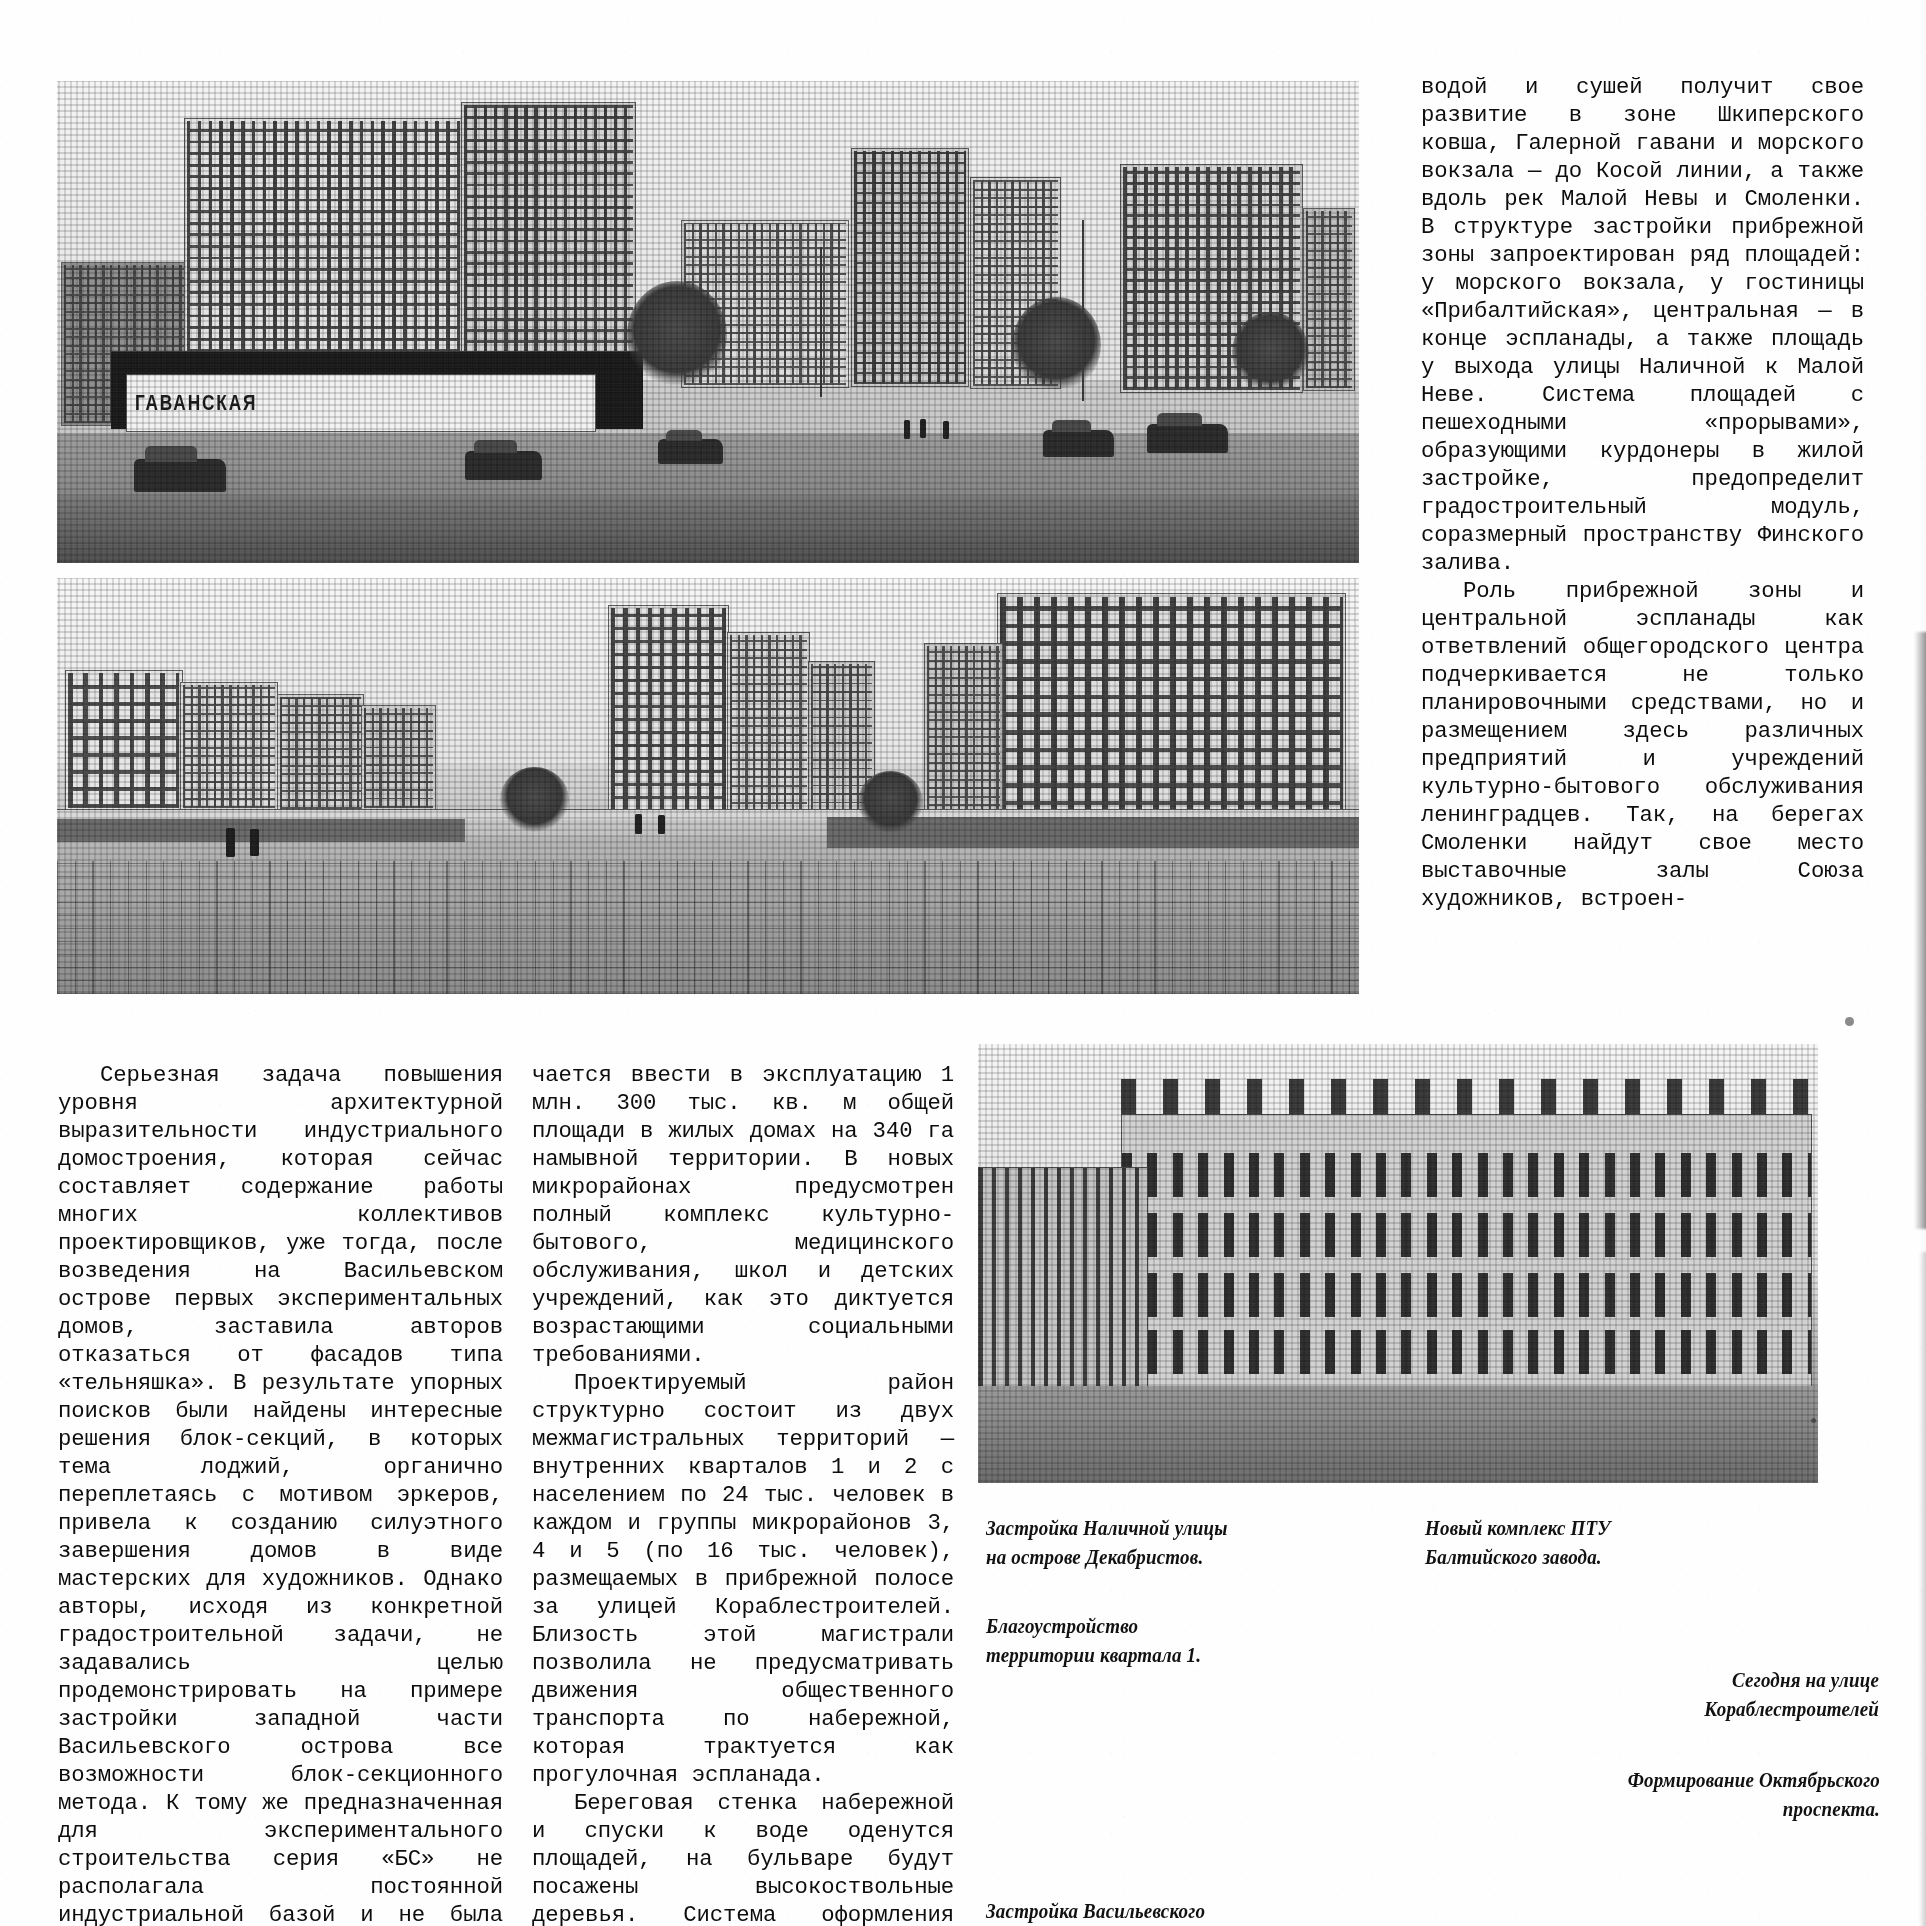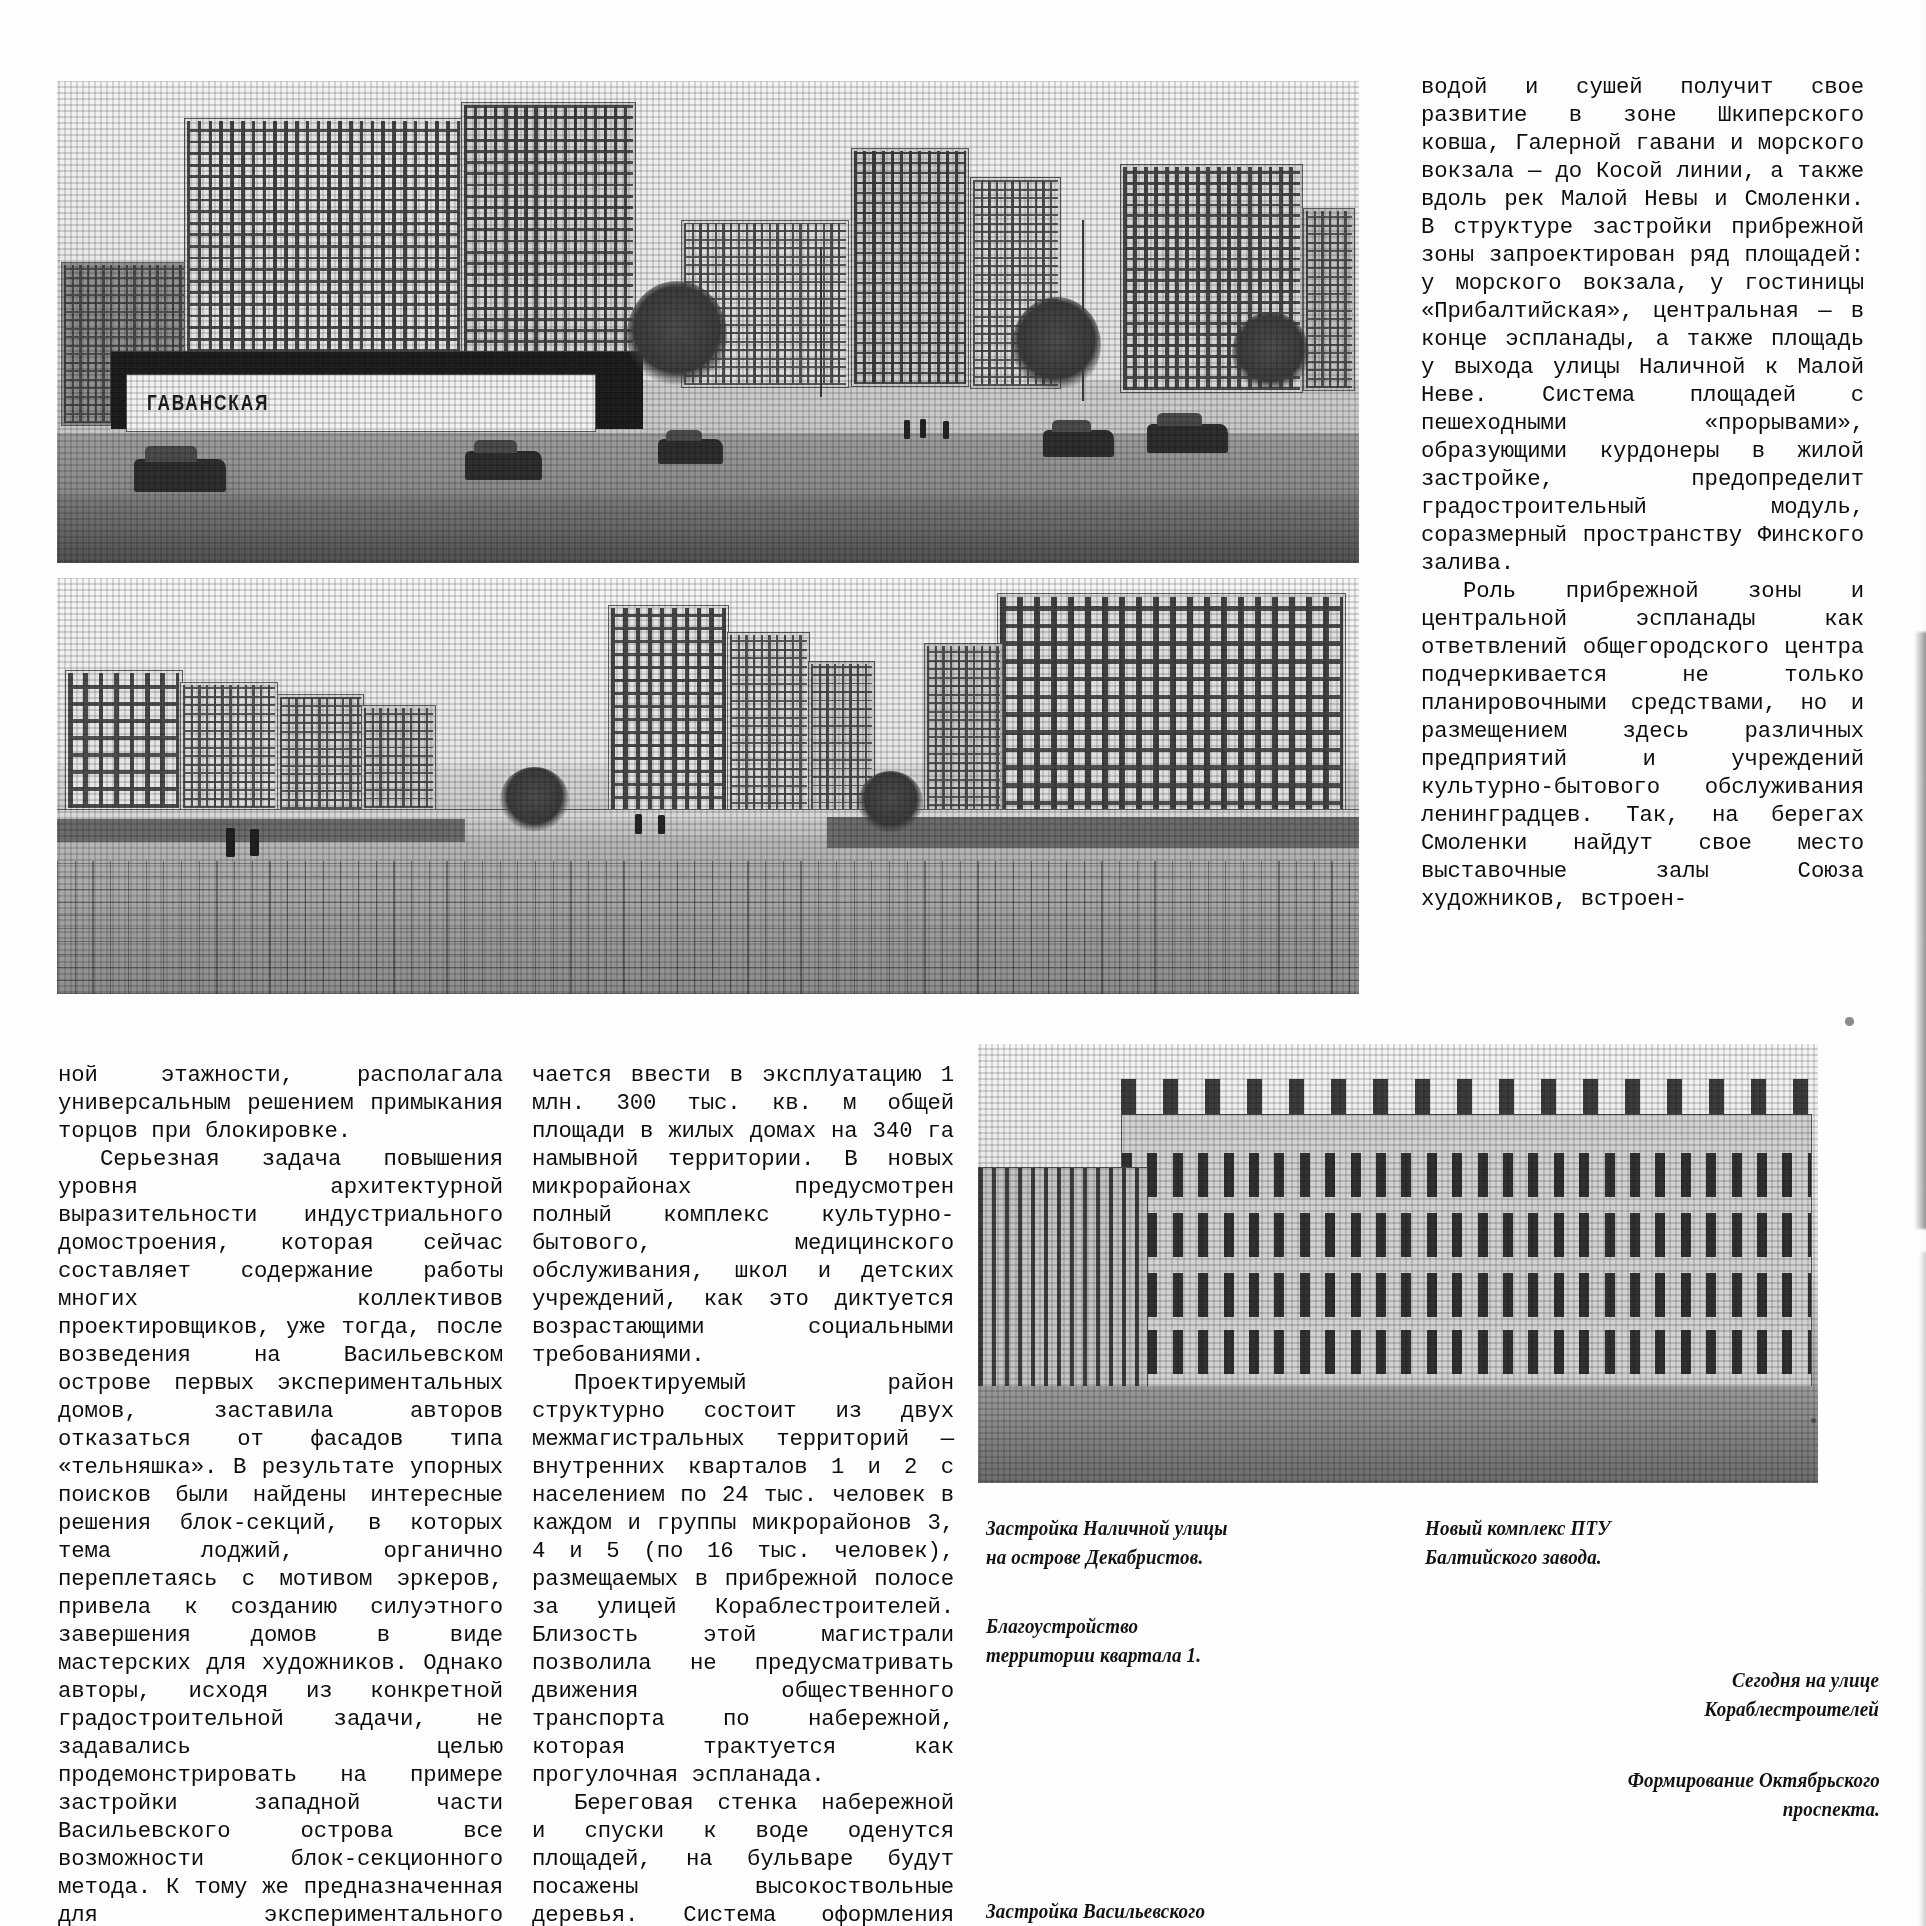--- a/index.html
+++ b/index.html
@@ -97,21 +97,21 @@
     background-image:
       repeating-linear-gradient(90deg,#3b3b3b 0 2.3px,transparent 2.3px 7.7px),
       repeating-linear-gradient(0deg,#434343 0 1.9px,transparent 1.9px 8.5px);
     opacity:.88;
   }
   .bld.dark{background:#8f8f8f;}
   .podium{position:absolute;background:#1b1b1b;border-top:1.2px solid #444;}
   .signboard{
     position:absolute;background:#f2f2f2;border:1.2px solid #555;
     display:flex;align-items:center;justify-content:flex-start;
-    padding-left:20px;box-sizing:border-box;overflow:hidden;
+    padding-left:8px;box-sizing:border-box;overflow:hidden;
   }
   .signboard span{
     font-family:"Liberation Sans","DejaVu Sans",sans-serif;
     font-weight:700;font-size:21.6px;color:#1a1a1a;letter-spacing:2.3px;
     transform:scaleX(.8);transform-origin:left center;white-space:nowrap;
     filter:blur(0.4px);
   }
   .car{position:absolute;background:#2c2c2c;border-radius:5.4px 8.5px 2.3px 2.3px;}
   .car::after{content:"";position:absolute;left:12%;top:-38%;width:56%;height:46%;background:#4a4a4a;border-radius:5.4px 5.4px 0 0;}
   .tree{position:absolute;background:radial-gradient(circle at 50% 45%,#4c4c4c 0%,#3a3a3a 55%,rgba(40,40,40,0) 72%);border-radius:50%;}
@@ -283,21 +283,20 @@
     <div class="ht"></div>
       <div class="grainy"></div>
   </div>
 
   <div class="col" id="c-topright" style="left:1421px;top:73px;width:443px;">
     <p class="first">водой и сушей получит свое развитие в зоне Шкиперского ковша, Галерной гавани и морского вокзала — до Косой линии, а также вдоль рек Малой Невы и Смоленки. В структуре застройки прибрежной зоны запроектирован ряд площадей: у морского вокзала, у гостиницы «Прибалтийская», центральная — в конце эспланады, а также площадь у выхода улицы Наличной к Малой Неве. Система площадей с пешеходными «прорывами», образующими курдонеры в жилой застройке, предопределит градостроительный модуль, соразмерный пространству Финского залива.</p>
     <p>Роль прибрежной зоны и центральной эспланады как ответвлений общегородского центра подчеркивается не только планировочными средствами, но и размещением здесь различных предприятий и учреждений культурно-бытового обслуживания ленинградцев. Так, на берегах Смоленки найдут свое место выставочные залы Союза художников, встроен-</p>
   </div>
 
   <div class="col" id="c-left" style="left:58px;top:1061px;width:445px;">
-    <p class="first">ной этажности, располагала универсальным решением примыкания торцов при блокировке.</p>
     <p>Серьезная задача повышения уровня архитектурной выразительности индустриального домостроения, которая сейчас составляет содержание работы многих коллективов проектировщиков, уже тогда, после возведения на Васильевском острове первых экспериментальных домов, заставила авторов отказаться от фасадов типа «тельняшка». В результате упорных поисков были найдены интересные решения блок-секций, в которых тема лоджий, органично переплетаясь с мотивом эркеров, привела к созданию силуэтного завершения домов в виде мастерских для художников. Однако авторы, исходя из конкретной градостроительной задачи, не задавались целью продемонстрировать на примере застройки западной части Васильевского острова все возможности блок-секционного метода. К тому же предназначенная для экспериментального строительства серия «БС» не располагала постоянной индустриальной базой и не была лишена в связи с этим многих технологических несовершенств. И все же ценность ее заключается в том, что она была первой ступенькой на пути развития блок-секционного метода, началом стирания граней между типовым и индивидуальным проектированием.</p>
 
   </div>
 
   <div class="col" id="c-mid" style="left:532px;top:1061px;width:422px;">
     <p class="first">чается ввести в эксплуатацию 1 млн. 300 тыс. кв. м общей площади в жилых домах на 340 га намывной территории. В новых микрорайонах предусмотрен полный комплекс культурно-бытового, медицинского обслуживания, школ и детских учреждений, как это диктуется возрастающими социальными требованиями.</p>
     <p>Проектируемый район структурно состоит из двух межмагистральных территорий — внутренних кварталов 1 и 2 с населением по 24 тыс. человек в каждом и группы микрорайонов 3, 4 и 5 (по 16 тыс. человек), размещаемых в прибрежной полосе за улицей Кораблестроителей. Близость этой магистрали позволила не предусматривать движения общественного транспорта по набережной, которая трактуется как прогулочная эспланада.</p>
     <p>Береговая стенка набережной и спуски к воде оденутся площадей, на бульваре будут посажены высокоствольные деревья. Система оформления границ между</p>
   </div>
 

